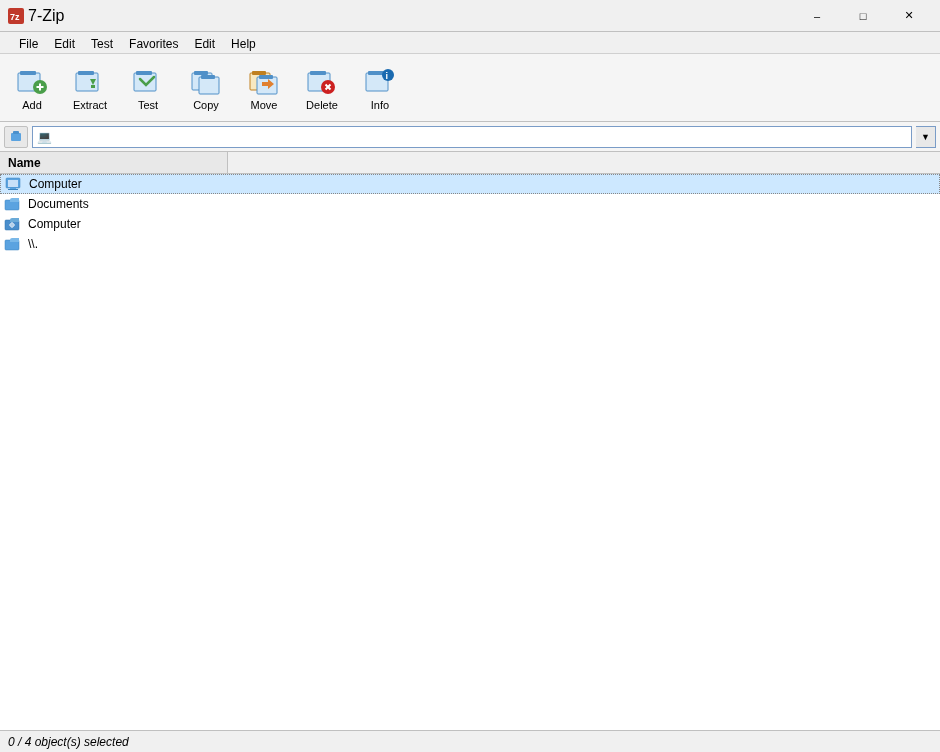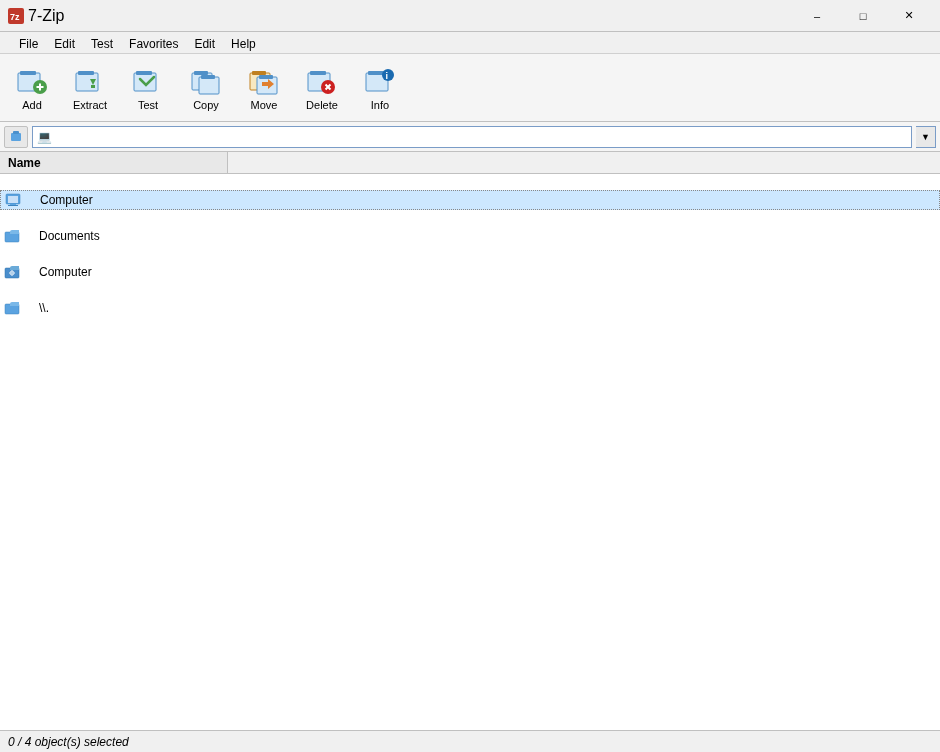--- a/index.html
+++ b/index.html
@@ -185,22 +185,21 @@
       background: #fff;
     }
     .file-item {
       display: flex;
       align-items: center;
       height: 20px;
       padding: 0 4px;
       cursor: pointer;
       font-size: 12px;
       color: #000;
-      gap: 19px;
-      margin-top: 16px;
+      gap: 8px;
     }
     .file-item.selected {
       background: #cde8ff;
       border: 1px dotted #888;
     }
     .file-icon {
       width: 16px;
       height: 16px;
       display: flex;
       align-items: center;

